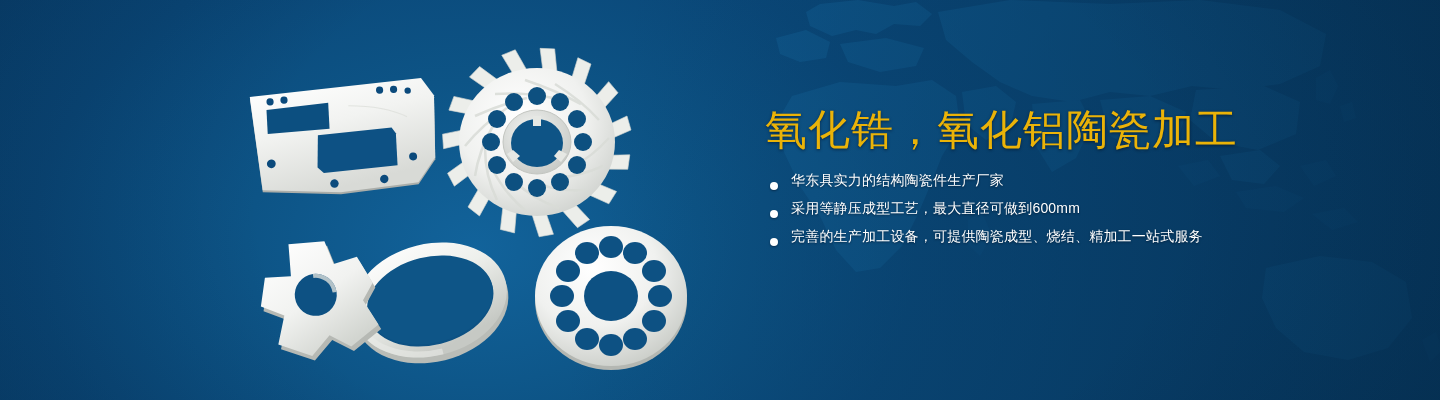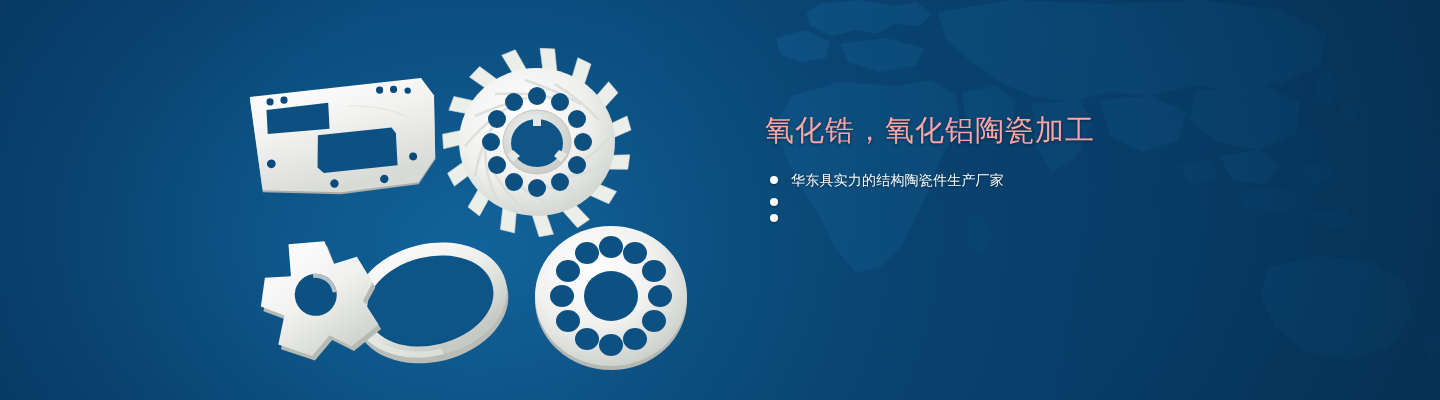--- a/index.html
+++ b/index.html
@@ -54,36 +54,36 @@
   #disc-svg      { left: 518px; top: 222px; width: 186px; height: 150px; }
 
   
   .copy {
     position: absolute;
     left: 765px;
     top: 110px;
     width: 620px;
   }
   .headline {
-    color: #fca5a5;
-    font-size: 29px;
+    color: #eab308;
+    font-size: 42px;
     line-height: 40px;
     letter-spacing: 1px;
     font-weight: 400;
     text-shadow: 0 1px 3px rgba(0,12,28,0.60);
     white-space: nowrap;
   }
   .bullets {
     list-style: none;
     margin: 20px 0 0 5px;
     padding: 0;
   }
   .bullets li {
     display: flex;
-    align-items: center;
+    align-items: flex-end;
     margin-bottom: 8px;
     color: #ffffff;
     font-size: 14px;
     line-height: 20px;
     letter-spacing: 0.2px;
     text-shadow: 0 1px 2px rgba(0,12,28,0.55);
   }
   .dot {
     flex: 0 0 auto;
     width: 8px;
@@ -345,20 +345,22 @@
 
   <div class="copy">
     <div class="headline">氧化锆，氧化铝陶瓷加工</div>
     <ul class="bullets">
       <li>
         <span class="dot"></span>
         <span class="btxt">华东具实力的结构陶瓷件生产厂家</span>
       </li>
       <li>
         <span class="dot"></span>
+        <span class="btxt">采用等静压成型工艺，最大直径可做到600mm</span>
       </li>
       <li>
         <span class="dot"></span>
+        <span class="btxt">完善的生产加工设备，可提供陶瓷成型、烧结、精加工一站式服务</span>
       </li>
     </ul>
   </div>
 
 </div>
 
 </body></html>

